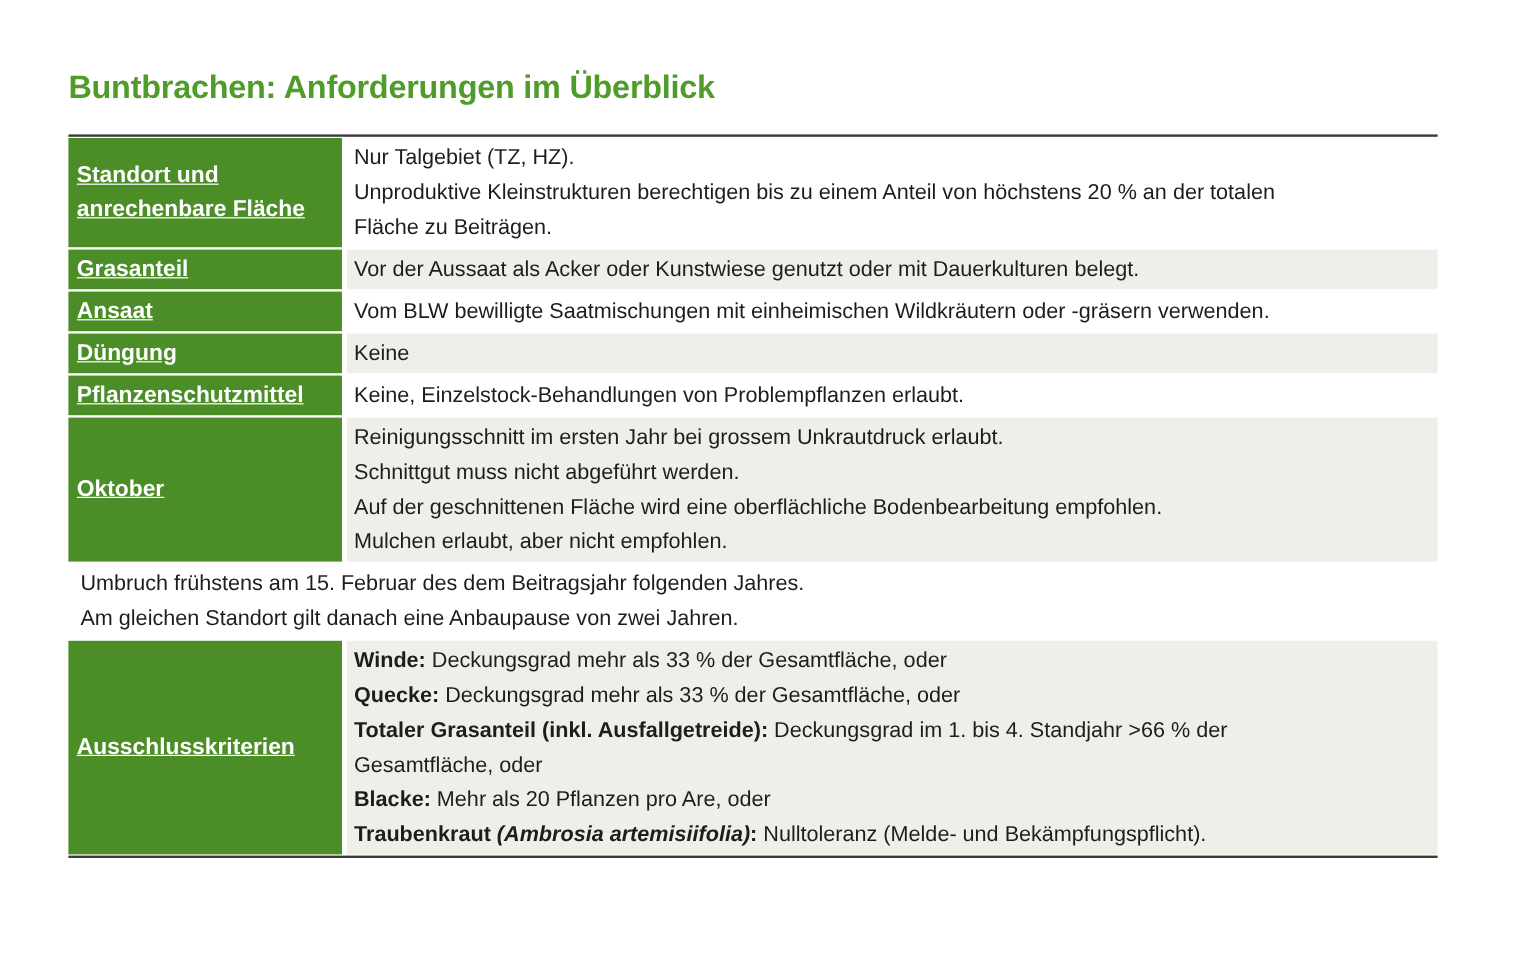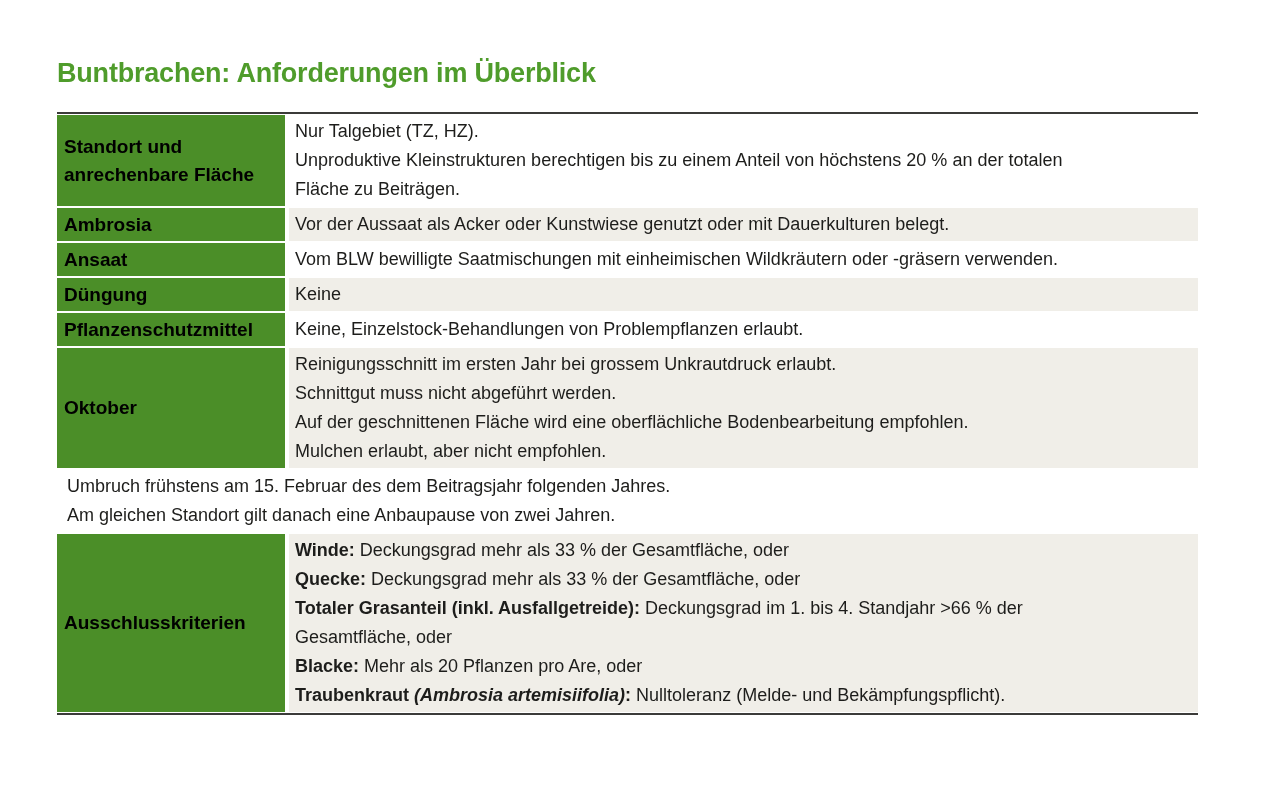--- a/index.html
+++ b/index.html
@@ -35,27 +35,28 @@
     border-top:2px solid var(--rule-dark);
     border-bottom:2px solid var(--rule-dark);
     padding-bottom:1px;
   }
   .row{display:flex;margin-top:2px;}
   .row:first-child{margin-top:1px;}
   .label-cell{
     width:228px;
     flex:0 0 228px;
     background:var(--cell-green);
-    color:#000000;
+    color:#ffffff;
     font-weight:bold;
     font-size:19px;
     line-height:28px;
     display:flex;
     align-items:center;
     padding:2px 8px 2px 7px;
+    text-decoration:underline;
   }
   .content-cell{
     flex:1;
     margin-left:4px;
     background:#ffffff;
     padding:2px 10px 2px 6px;
     font-size:18px;
     line-height:29px;
   }
   .content-cell.alt{background:var(--row-alt);}
@@ -78,21 +79,21 @@
       </div>
       <div class="content-cell">
         <div class="line">Nur Talgebiet (TZ, HZ).</div>
         <div class="line">Unproduktive Kleinstrukturen berechtigen bis zu einem Anteil von höchstens 20 % an der totalen</div>
         <div class="line">Fläche zu Beiträgen.</div>
       </div>
     </div>
 
     <div class="row">
       <div class="label-cell">
-        <span>Ambrosia</span>
+        <span>Grasanteil</span>
       </div>
       <div class="content-cell alt">
         <div class="line">Vor der Aussaat als Acker oder Kunstwiese genutzt oder mit Dauerkulturen belegt.</div>
       </div>
     </div>
 
     <div class="row">
       <div class="label-cell">
         <span>Ansaat</span>
       </div>

